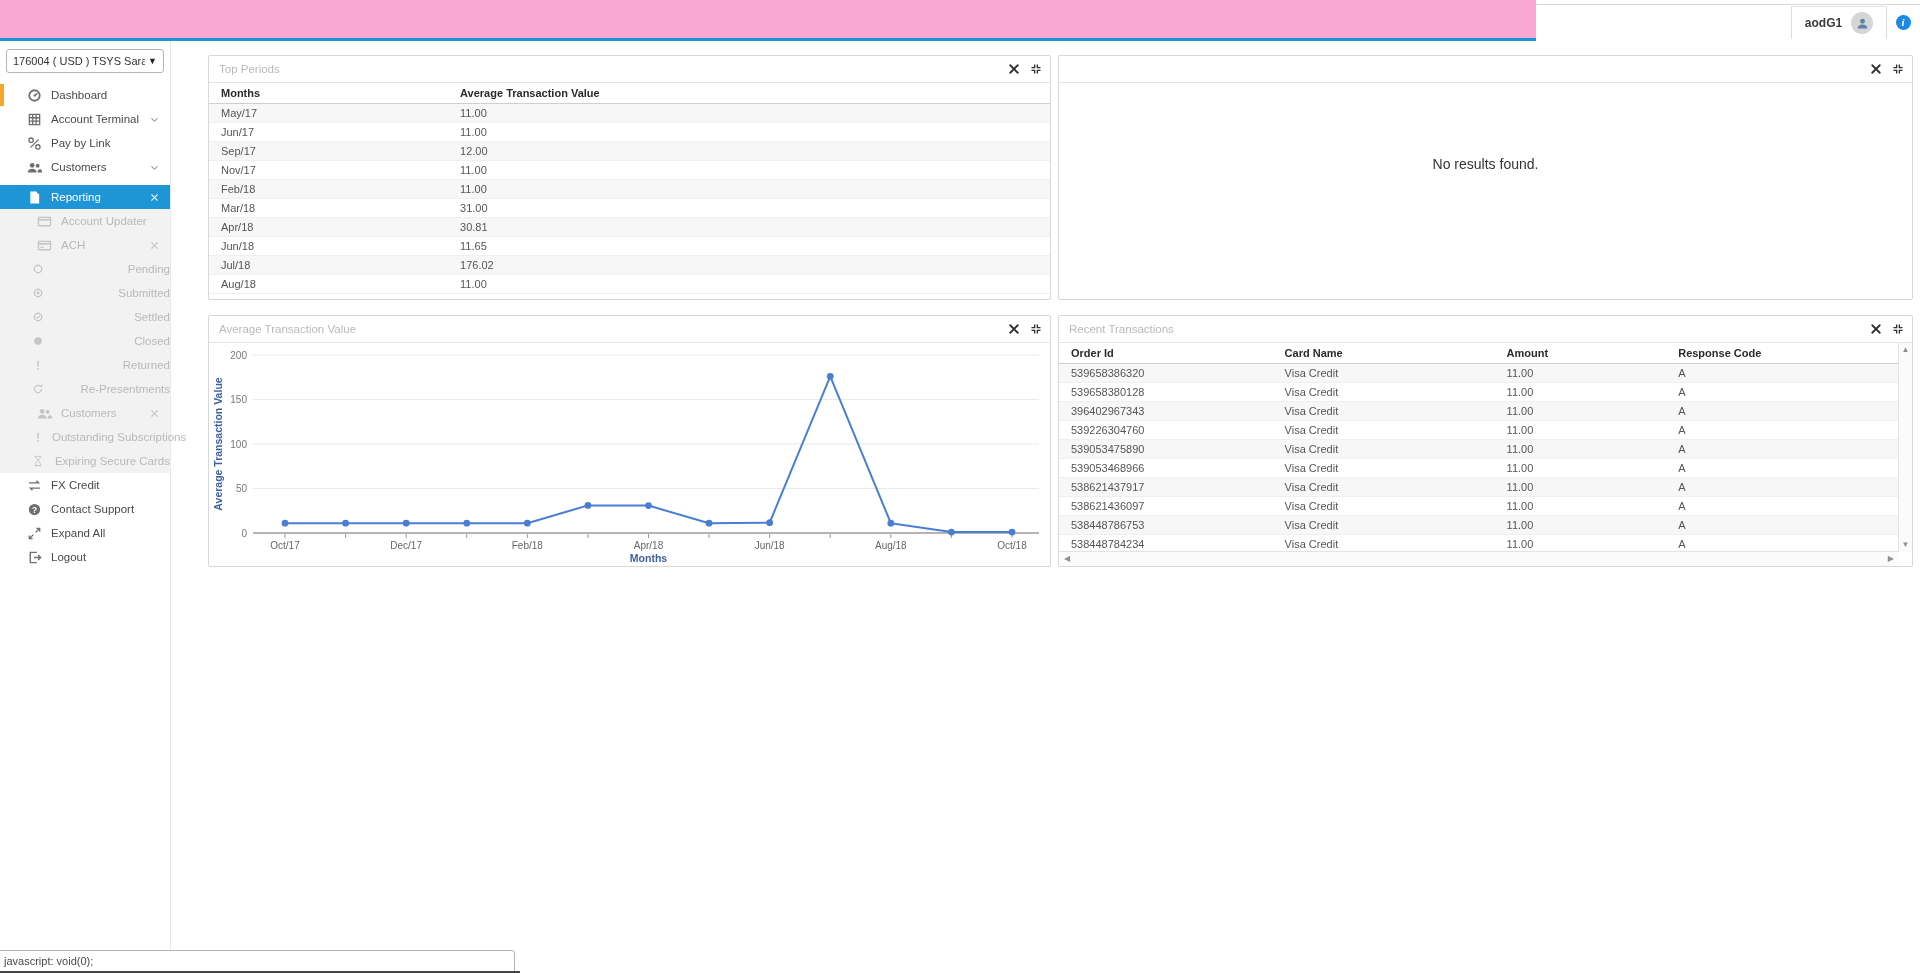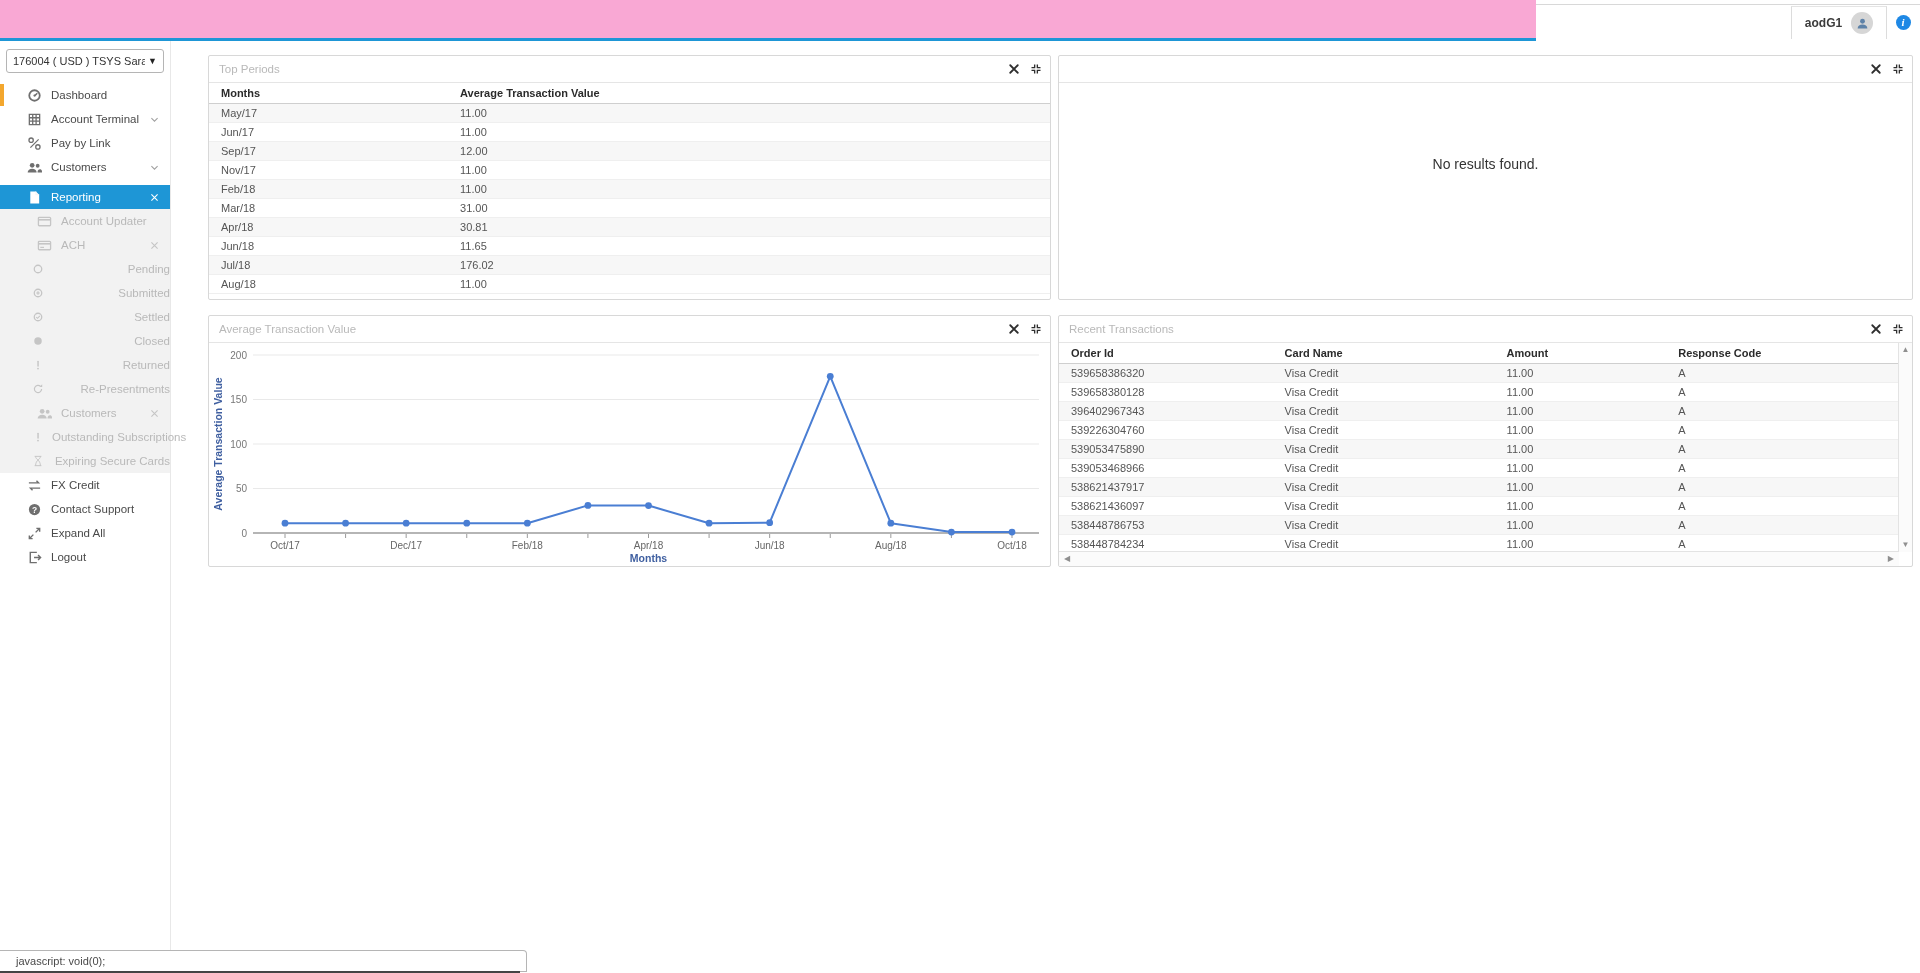--- a/index.html
+++ b/index.html
@@ -73,21 +73,21 @@
            justify-content:space-between;align-items:center;cursor:pointer;}
   .hscroll{position:absolute;left:0;right:13px;bottom:0;height:14px;background:#fbfbfb;
            border-top:1px solid #e3e3e3;display:flex;justify-content:space-between;
            align-items:center;padding:0 3px;cursor:pointer;}
   .sb-arrow{font-size:8px;color:#8f8f8f;line-height:10px;padding:2px;}
   
   .chart-wrap{position:absolute;left:0;top:27px;}
   
   .status-tip{position:absolute;left:0;top:950px;width:510px;height:20px;background:#fff;
               border:1px solid #b5b5b5;border-left:none;border-radius:0 4px 0 0;
-              display:flex;align-items:center;padding-left:16px;font-size:11px;color:#4a4a4a;}
+              display:flex;align-items:center;padding-left:4px;font-size:11px;color:#4a4a4a;}
   .win-edge{position:absolute;left:0;top:971px;width:520px;height:2px;background:#454545;}
 </style>
 </head>
 <body>
 
 <div class="hairline" style="left:0;width:40px;"></div>
 <div class="hairline" style="left:150px;width:1770px;"></div>
 
 <div class="topbar">
   <div class="user-box">

